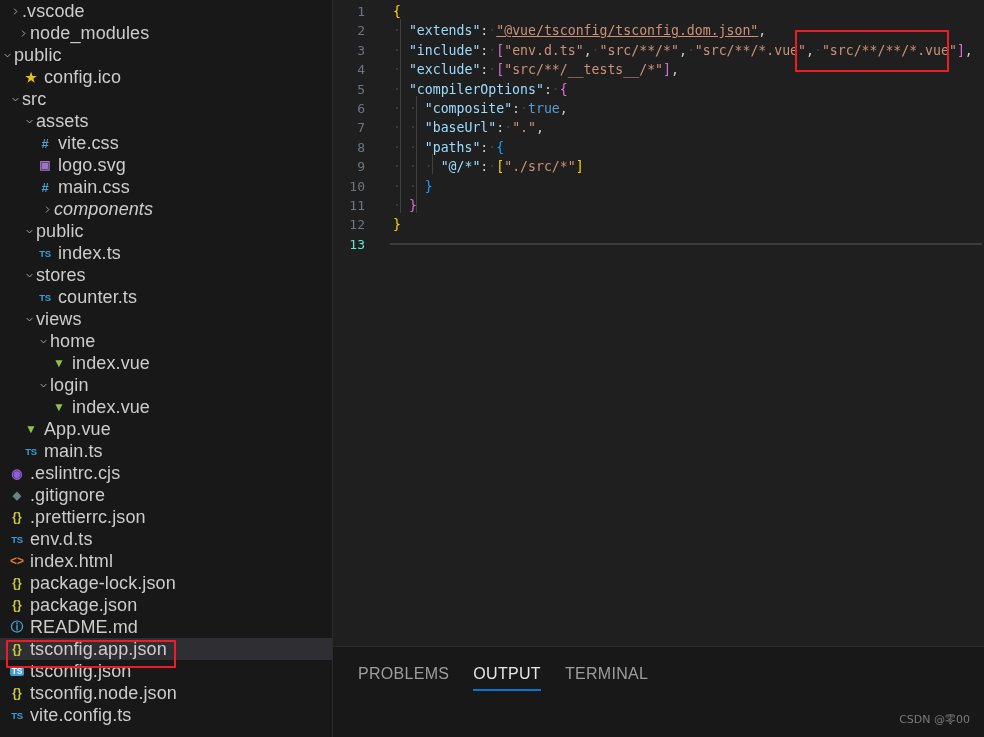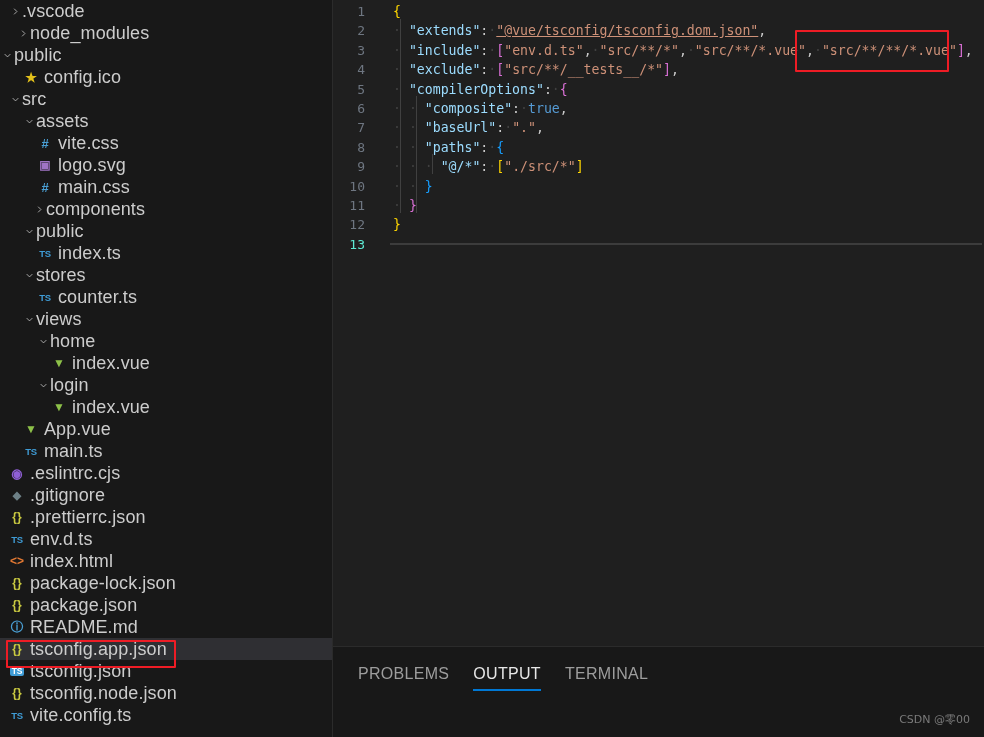--- a/index.html
+++ b/index.html
@@ -272,21 +272,21 @@
           <span class="lbl">vite.css</span>
         </div>
         <div class="row" style="padding-left: 36px;">
           <span class="ficon i-svg">▣</span>
           <span class="lbl">logo.svg</span>
         </div>
         <div class="row" style="padding-left: 36px;">
           <span class="ficon i-hash">#</span>
           <span class="lbl">main.css</span>
         </div>
-        <div class="row" style="padding-left: 32px;">
+        <div class="row" style="padding-left: 40px; font-style: italic;">
           <span class="twisty">
             <svg width="9" height="9" viewBox="0 0 16 16">
               <path d="M5.5 3 L10.5 8 L5.5 13" fill="none" stroke="#ccc" stroke-width="1.4"></path>
             </svg>
           </span>
           <span class="lbl">components</span>
         </div>
         <div class="row" style="padding-left: 22px;">
           <span class="twisty">
             <svg width="9" height="9" viewBox="0 0 16 16">

